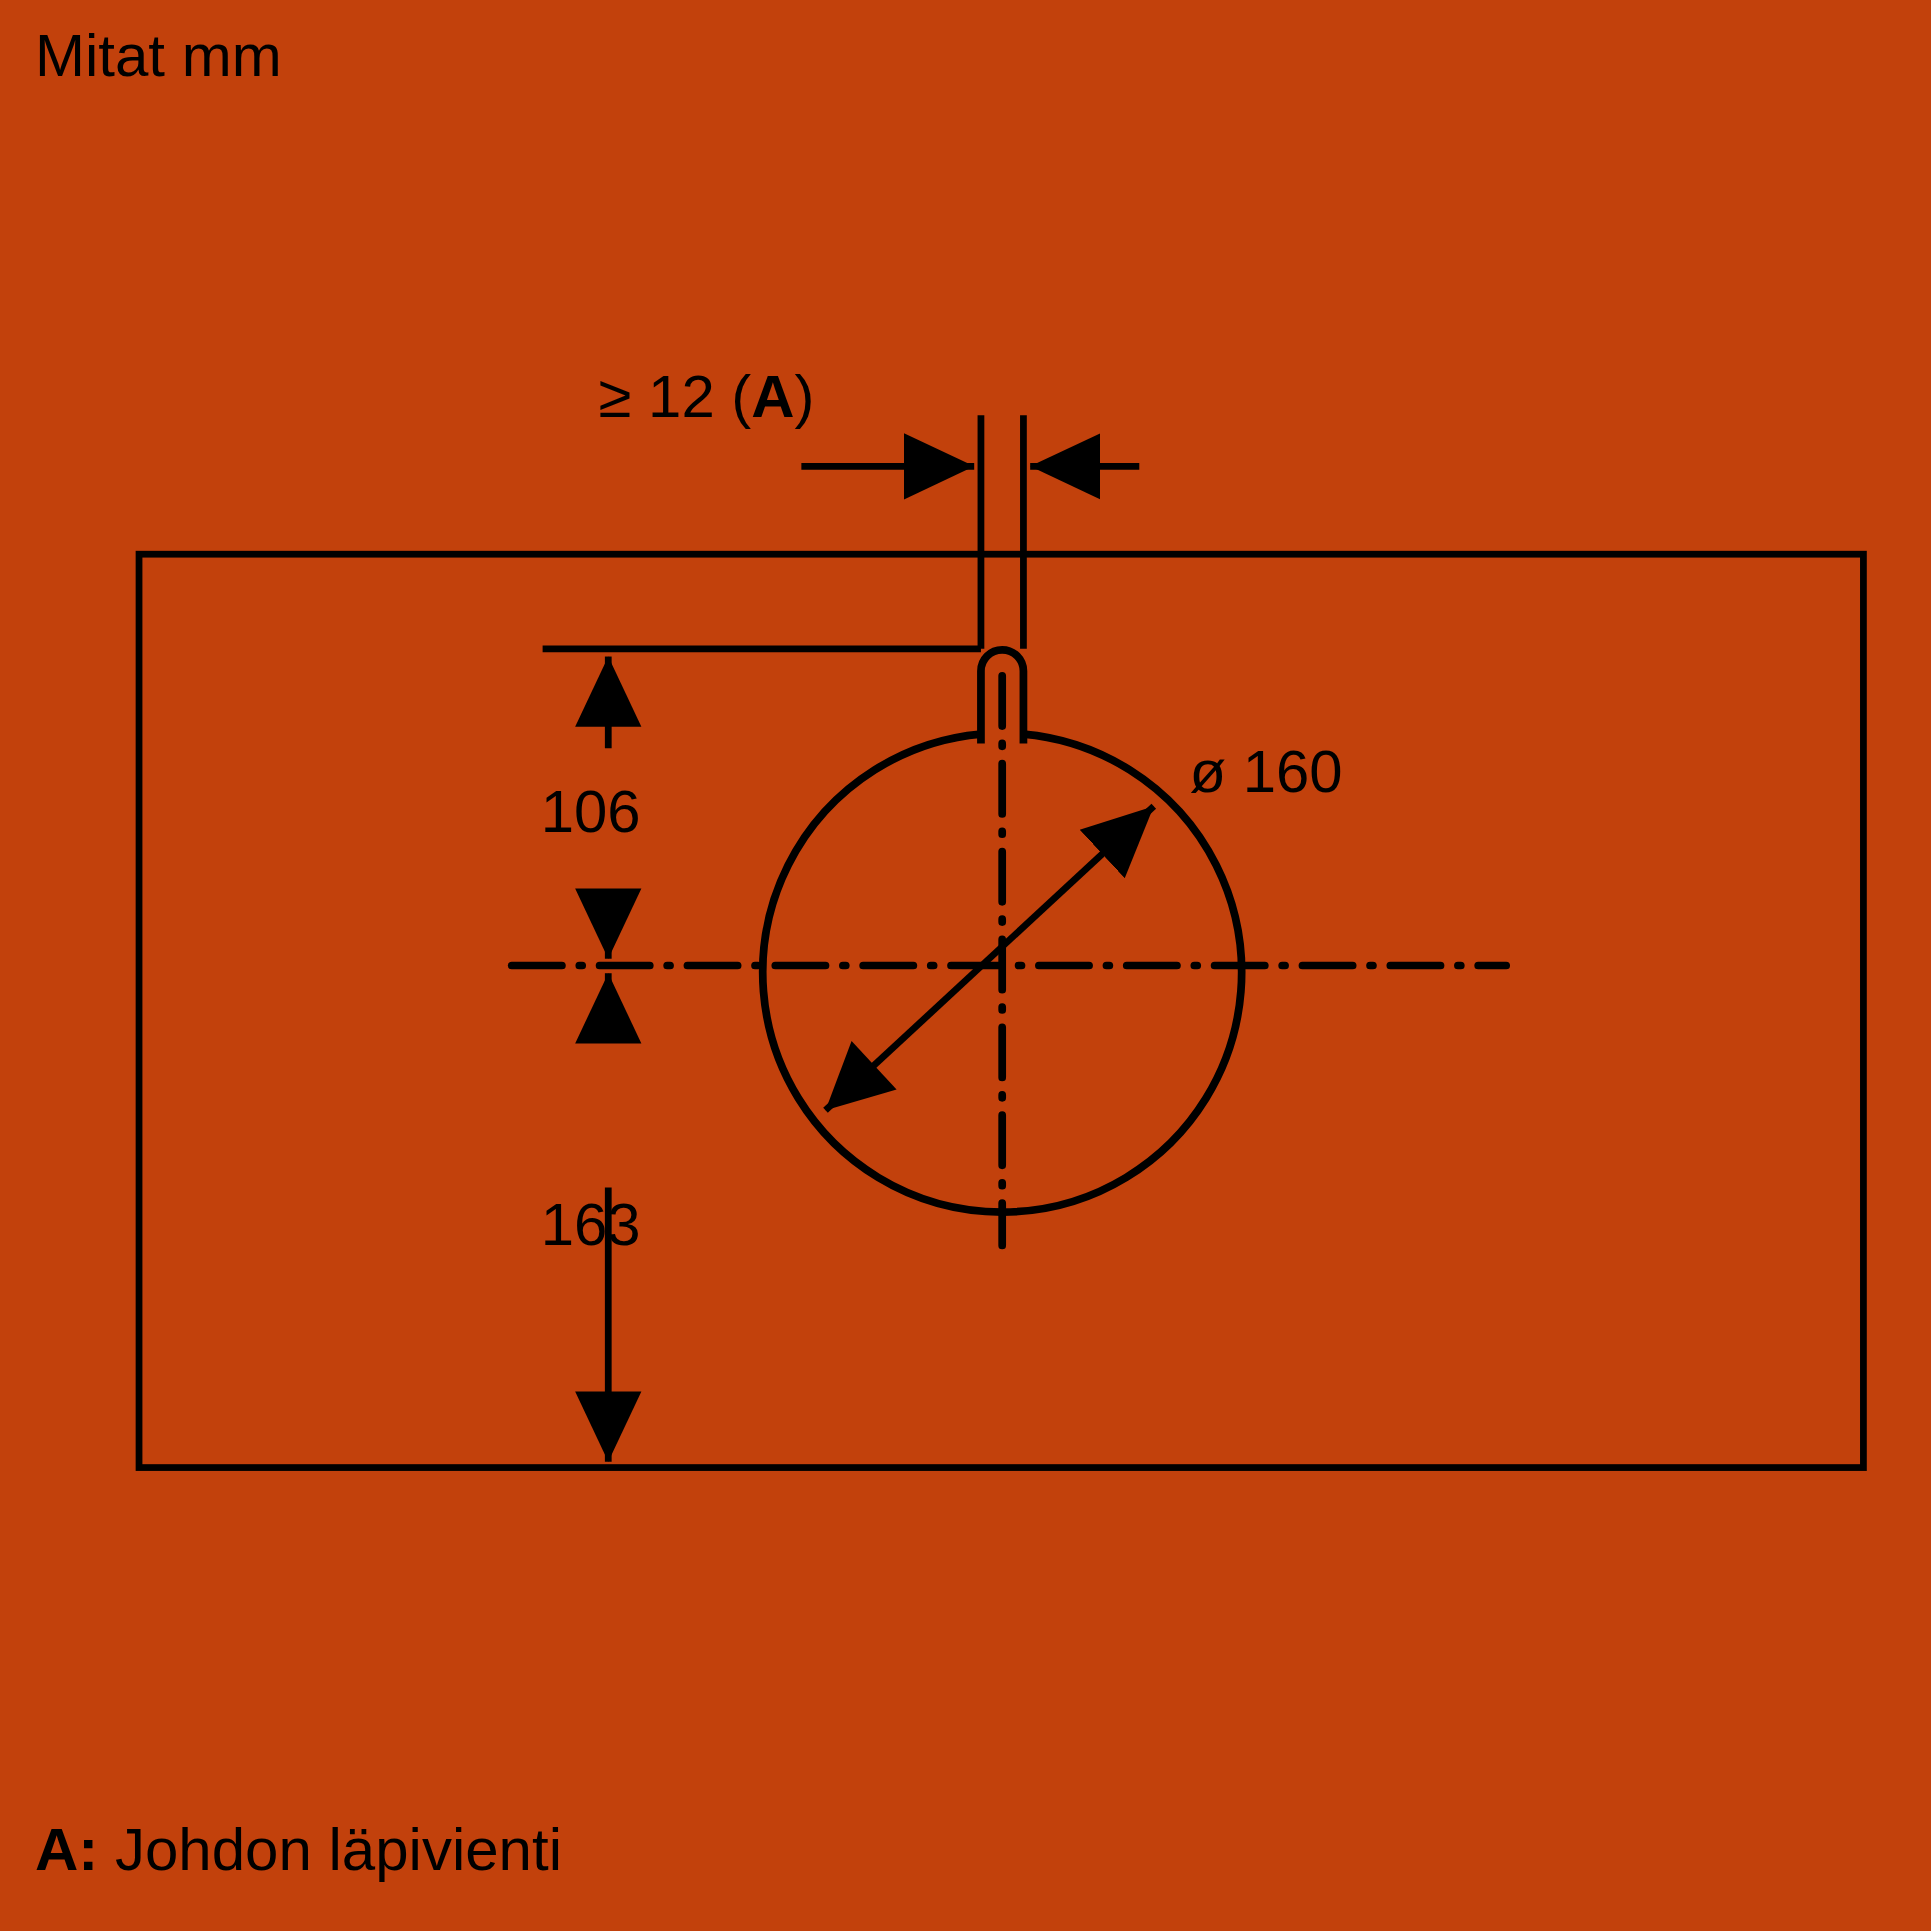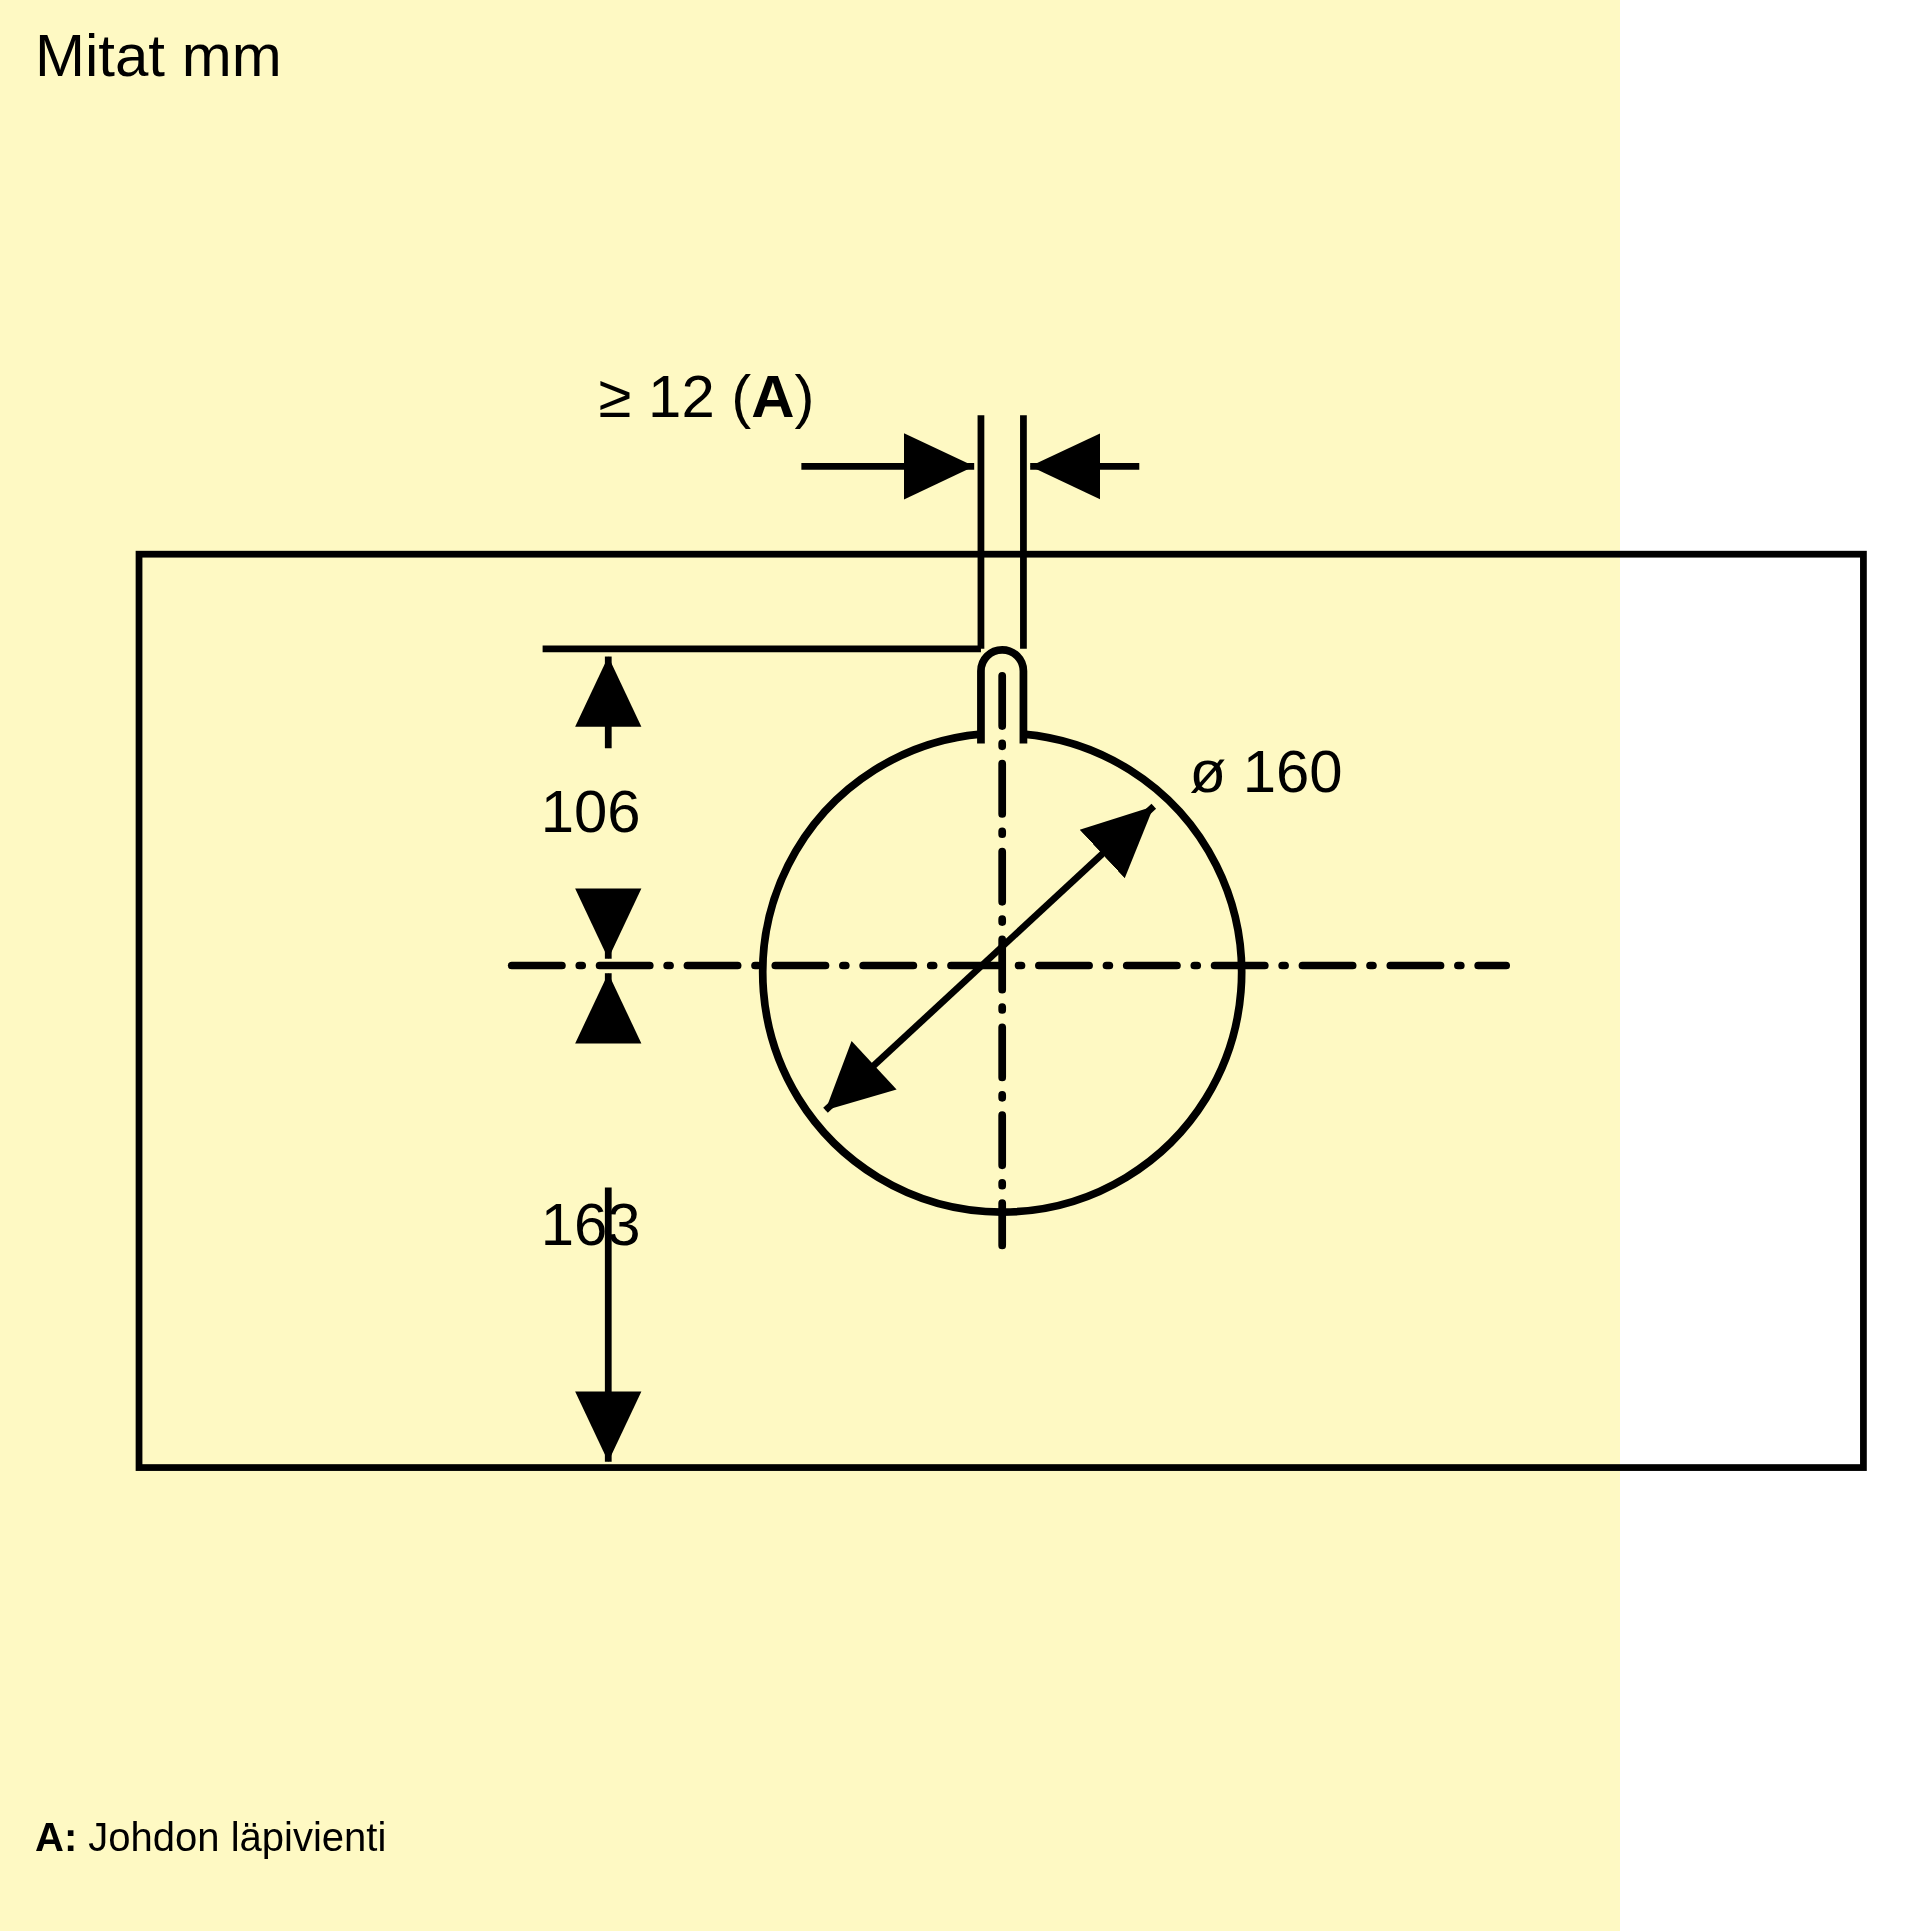--- a/index.html
+++ b/index.html
@@ -9,39 +9,39 @@
   }
   body {
     width: 1931px;
     height: 1931px;
     font-family: "Liberation Sans", sans-serif;
     color: #000000;
     overflow: hidden;
   }
   #page {
     position: relative;
-    width: 1620px;
+    width: 1931px;
     height: 1931px;
-    background: #fef9c3;
+    background: #c2410c;
     text-align: center;
   }
   .title {
     position: absolute;
     left: 35px;
     top: 21px;
     font-size: 60px;
     font-weight: 400;
     letter-spacing: 0px;
     white-space: nowrap;
   }
   .caption {
     position: absolute;
     left: 35px;
     top: 1815px;
-    font-size: 40px;
+    font-size: 60px;
     font-weight: 400;
     white-space: nowrap;
   }
   .caption .bold {
     font-weight: 700;
   }
   #drawing {
     position: absolute;
     left: 0;
     top: 0;

